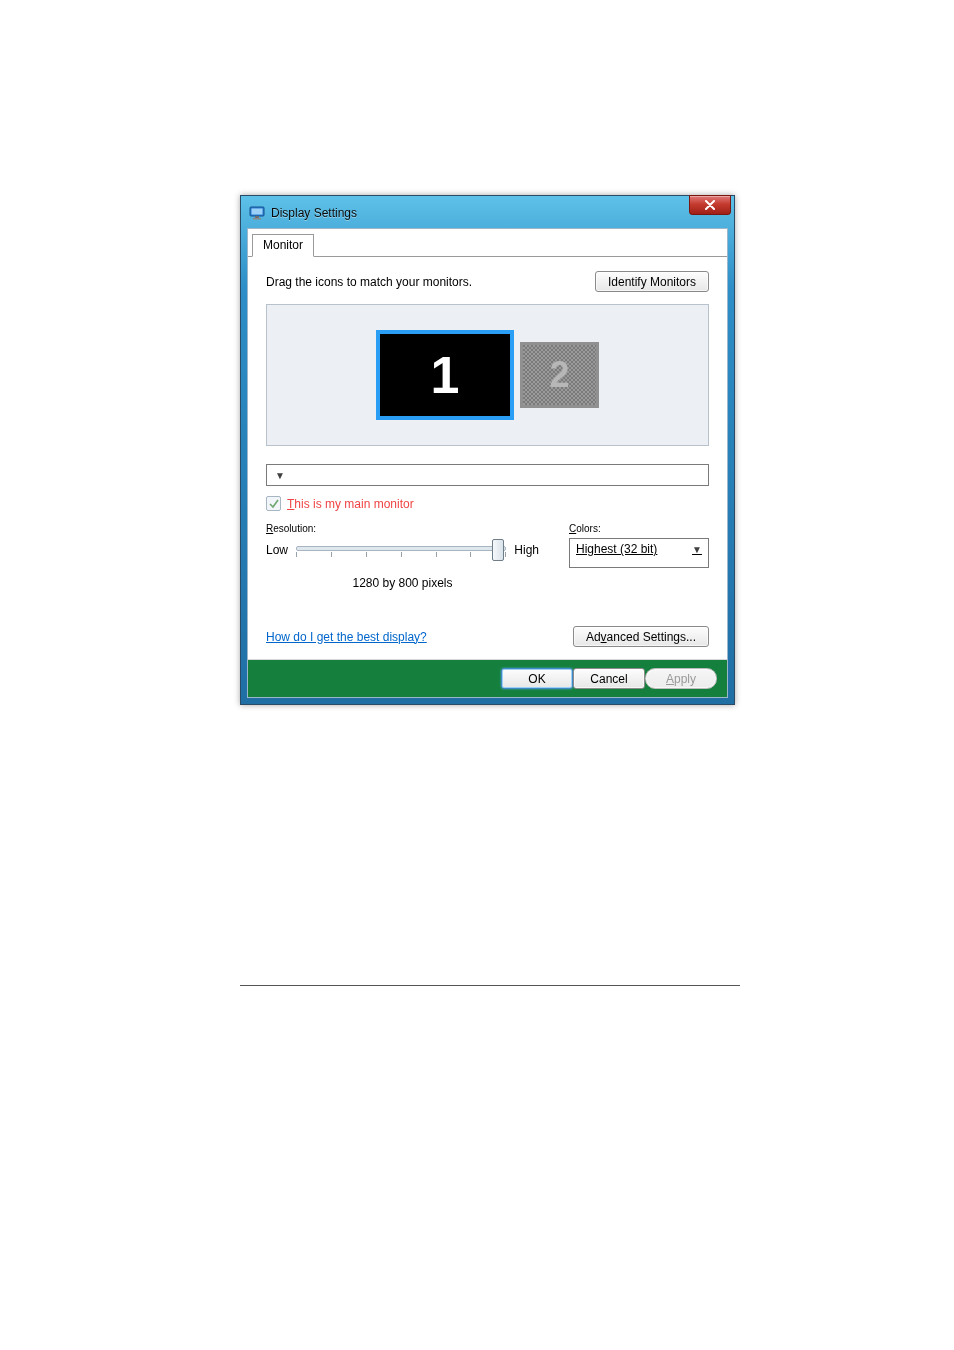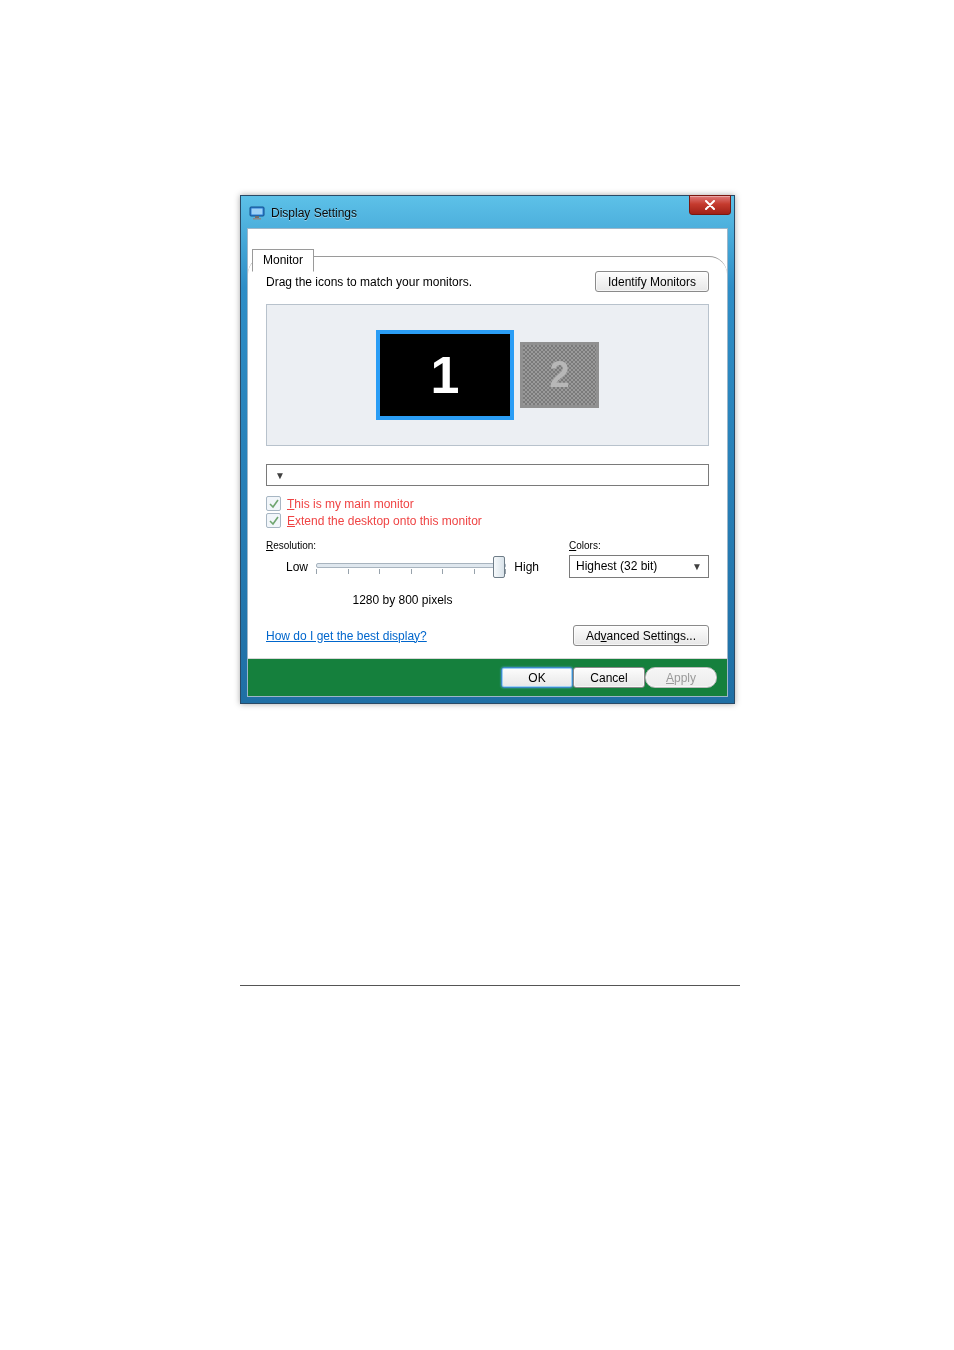--- a/index.html
+++ b/index.html
@@ -75,26 +75,25 @@
     background: #fff;
   }
   .tab {
     display: inline-block;
     padding: 3px 10px 4px 10px;
     font-size: 12px;
     border: 1px solid #9a9a9a;
     border-bottom: 1px solid #fff;
     background: #fff;
     position: relative;
-    top: 16px;
+    top: 1px;
   }
   .tab-body {
     border-top: 1px solid #9a9a9a;
     padding: 14px 18px 12px 18px;
-    border-radius: 18px;
   }
   .row {
     display:flex;
     align-items:center;
     justify-content: space-between;
   }
   .instructions {
     font-size: 12px;
   }
   .btn {
@@ -185,47 +184,47 @@
   .chk .label { }
   .chk .label .ul { text-decoration: underline; }
   
   .settings-grid {
     display:flex;gap:30px;margin-top:12px;
   }
   .res-col { flex:1; }
   .col-col { width:140px; }
   .lbl { font-size:10px; margin-bottom:4px; }
   .lbl .ul { text-decoration: underline; }
-  .slider-row { display:flex;align-items:center;gap:8px;font-size:12px;margin-left:20px;}
+  .slider-row { display:flex;align-items:center;gap:8px;font-size:12px;}
   .slider-track {
     flex:1;position:relative;height:24px;
   }
   .slider-track .rail {
     position:absolute;left:0;right:0;top:8px;height:3px;border:1px solid #a8b4bf;
     border-radius:2px;background:#dfe7ee;
   }
   .slider-track .thumb {
     position:absolute;top:1px;width:10px;height:20px;border:1px solid #6f7d88;
     background:linear-gradient(to right,#f6f9fb,#d9e3ea);border-radius:2px;
     transform:translateX(-50%);
   }
   .slider-track .ticks {
     position:absolute;left:0;right:0;top:14px;height:6px;
     display:flex;justify-content:space-between;
   }
   .slider-track .ticks span{width:1px;height:5px;background:#97a2ab;}
   .res-value { text-align:center;font-size:12px;margin-top:14px; }
   .color-select {
     border:1px solid #7a7a7a;height:20px;display:flex;align-items:center;
-    justify-content:space-between;padding:0 4px 1px 6px;font-size:12px;background:#fff;
+    justify-content:space-between;padding:0 4px 8px 6px;font-size:12px;background:#fff;text-decoration:underline;
   }
   .color-select .arrow{width:14px;text-align:center;color:#404040;font-size:10px;}
   
   .lower-row {
-    display:flex;justify-content:space-between;align-items:center;margin-top:18px;
+    display:flex;justify-content:space-between;align-items:center;margin-top:36px;
   }
   .help-link {
     color:#0066cc;text-decoration:underline;font-size:12px;
   }
   
   .button-bar {
     background:#15803d;border-top:1px solid #d7d7d7;
     padding:8px 10px;display:flex;justify-content:flex-end;
   }
   .button-bar .btn { min-width:72px; }
@@ -293,28 +292,20 @@
 
         <div class="checks">
           <div class="chk">
             <span class="box">
               <svg viewBox="0 0 10 10">
                   <path d="M1 5 L4 8 L9 1" stroke="#6fa56f" stroke-width="1.6" fill="none"></path>
                 </svg>
             </span>
             <span class="label"><span class="ul">T</span><span>his is my main monitor</span></span>
           </div>
-          <div class="chk">
-            <span class="box">
-              <svg viewBox="0 0 10 10">
-                  <path d="M1 5 L4 8 L9 1" stroke="#6fa56f" stroke-width="1.6" fill="none"></path>
-                </svg>
-            </span>
-            <span class="label"><span class="ul">E</span><span>xtend the desktop onto this monitor</span></span>
-          </div>
         </div>
 
         <div class="settings-grid">
           <div class="res-col">
             <div class="lbl"><span class="ul">R</span><span>esolution:</span></div>
             <div class="slider-row">
               <span>Low</span>
               <div class="slider-track">
                 <div class="rail"></div>
                 <div class="ticks">

